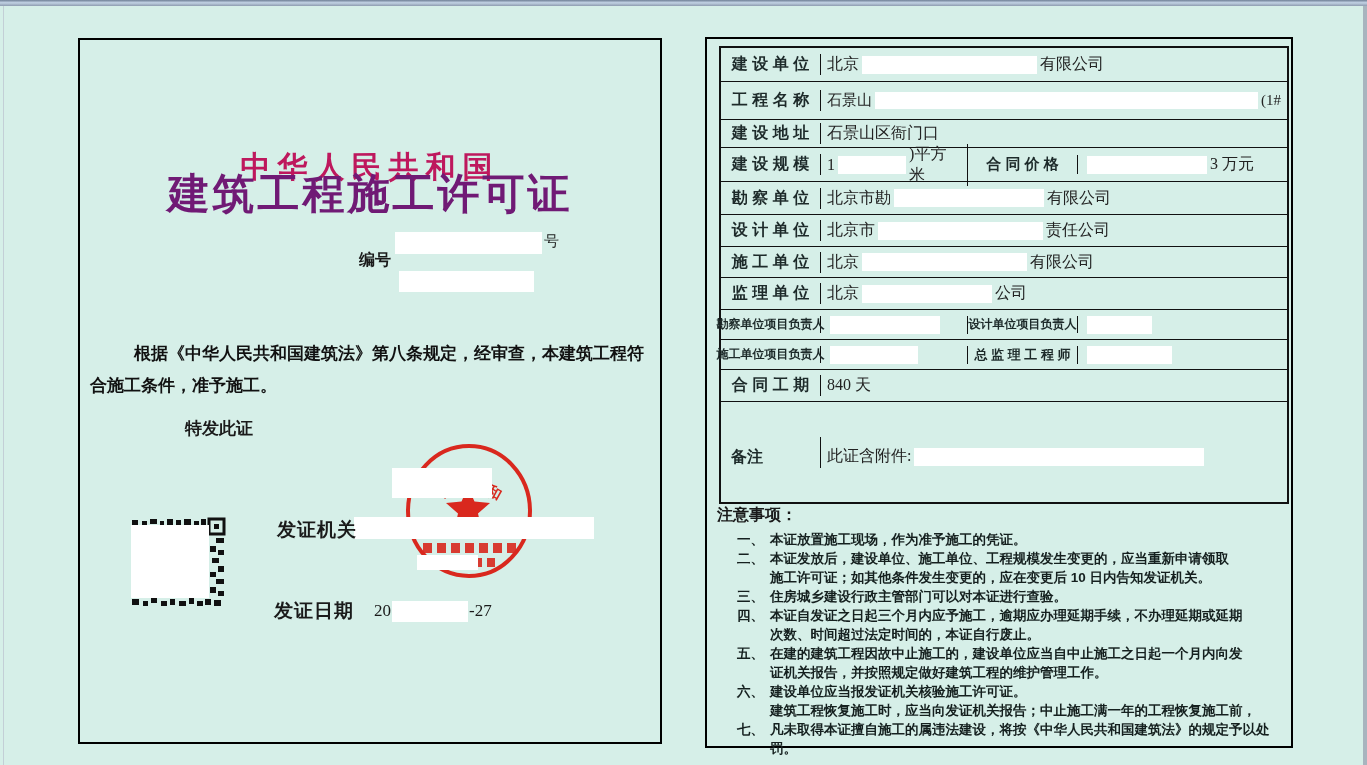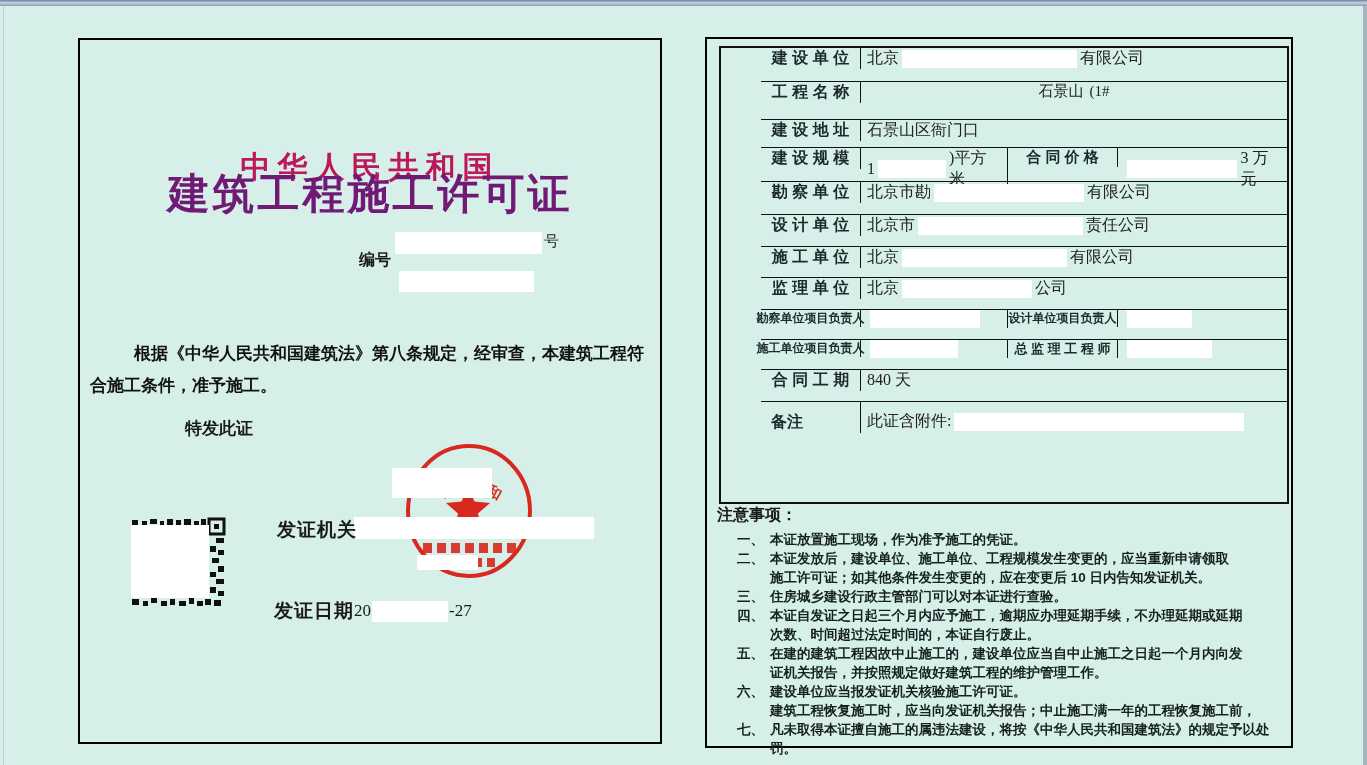--- a/index.html
+++ b/index.html
@@ -30,48 +30,48 @@
   .l-numrow{left:315px;top:192px;display:flex;align-items:flex-start;}
   .l-numrow .redact{width:147px;height:22px;}
   .l-numsuffix{font-size:15px;margin-left:2px;}
   .l-numbox2{left:319px;top:231px;width:135px;height:21px;}
   .l-body{left:10px;top:298px;width:560px;font-size:17px;font-weight:700;
     line-height:32px;color:#111;}
   .l-body .ind{text-indent:44px;}
   .l-issue{left:105px;top:377px;font-size:17px;font-weight:700;}
   .l-issuer{left:197px;top:477px;font-size:19px;font-weight:700;letter-spacing:1px;}
   .l-daterow{left:194px;top:558px;display:flex;align-items:center;font-size:19px;font-weight:700;letter-spacing:1px;}
-  .l-dateval{display:flex;align-items:center;margin-left:0;
+  .l-dateval{display:flex;align-items:center;margin-left:20px;
     font-family:"Liberation Serif",serif;font-weight:400;font-size:17px;letter-spacing:0;}
   .l-dateval .redact{width:76px;height:21px;margin:0 1px;}
   #qr{left:50px;top:477px;}
   #seal{left:311px;top:399px;}
   .sealbox-a{left:312px;top:428px;width:100px;height:30px;}
   .sealbox-b{left:274px;top:477px;width:240px;height:22px;}
   .sealbox-c{left:337px;top:515px;width:61px;height:15px;}
 
   
   #rtable{left:12px;top:7px;width:566px;border:2px solid #111;background:transparent;}
-  .trow{display:flex;border-bottom:1px solid #111;box-sizing:border-box;align-items:flex-start;margin-left:40px;}
+  .trow{display:flex;border-bottom:1px solid #111;box-sizing:border-box;align-items:center;}
   .trow:last-child{border-bottom:none;}
   .lc{width:100px;flex:0 0 100px;border-right:1px solid #111;display:flex;
     align-items:center;justify-content:center;font-weight:700;font-size:16px;
     color:#1d2a2a;box-sizing:border-box;}
   .lc.small{font-size:12px;white-space:nowrap;}
   .mc{width:110px;flex:0 0 110px;border-right:1px solid #111;display:flex;
     align-items:center;justify-content:center;font-weight:700;font-size:15px;
     color:#1d2a2a;box-sizing:border-box;}
   .mc.small{font-size:12px;white-space:nowrap;}
   .vc{flex:1 1 auto;display:flex;align-items:center;padding:0 6px;
     font-family:"Liberation Serif",serif;font-size:16px;color:#222;
     box-sizing:border-box;min-width:0;}
   .vc.fixed{flex:0 0 147px;width:147px;border-right:1px solid #111;}
   .vc .redact{height:18px;margin:0 3px;}
   .grow{flex:1 1 auto;}
-  .twoLine{flex-direction:row;align-items:stretch;justify-content:center;font-size:15px;}
+  .twoLine{flex-direction:column;align-items:stretch;justify-content:center;font-size:15px;}
   .twoLine .l1{display:flex;align-items:center;}
   .twoLine .l2{margin-top:1px;}
   .remarkLabel{align-items:flex-start;justify-content:flex-start;
     padding:10px 0 0 10px;}
   .remarkVal{align-items:flex-start;padding-top:5px;}
   .remarkVal .redact{width:290px;height:18px;margin-top:6px;}
 
   
   #notes{left:10px;top:466px;width:566px;}
   .notes-title{font-weight:700;font-size:16px;margin-bottom:4px;}

